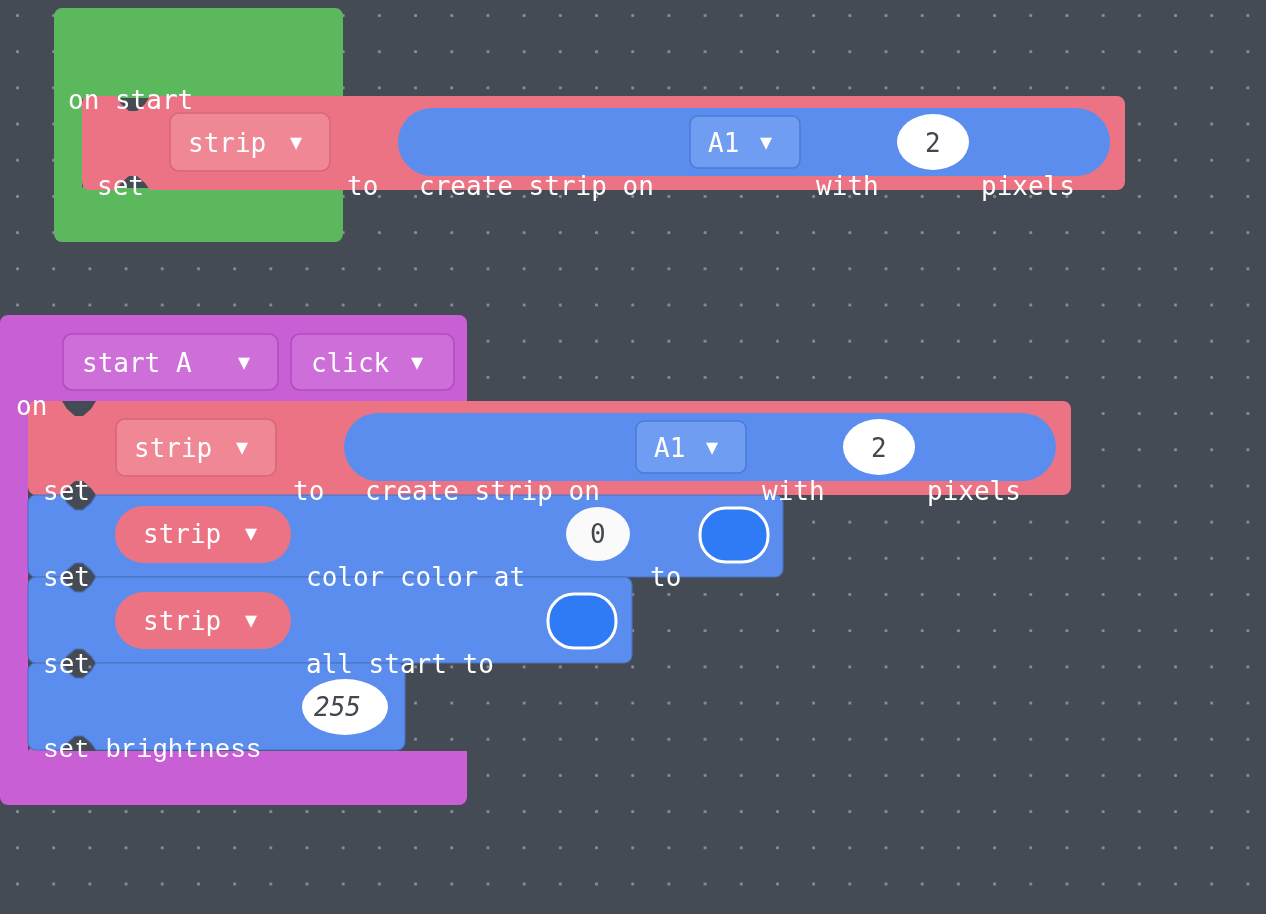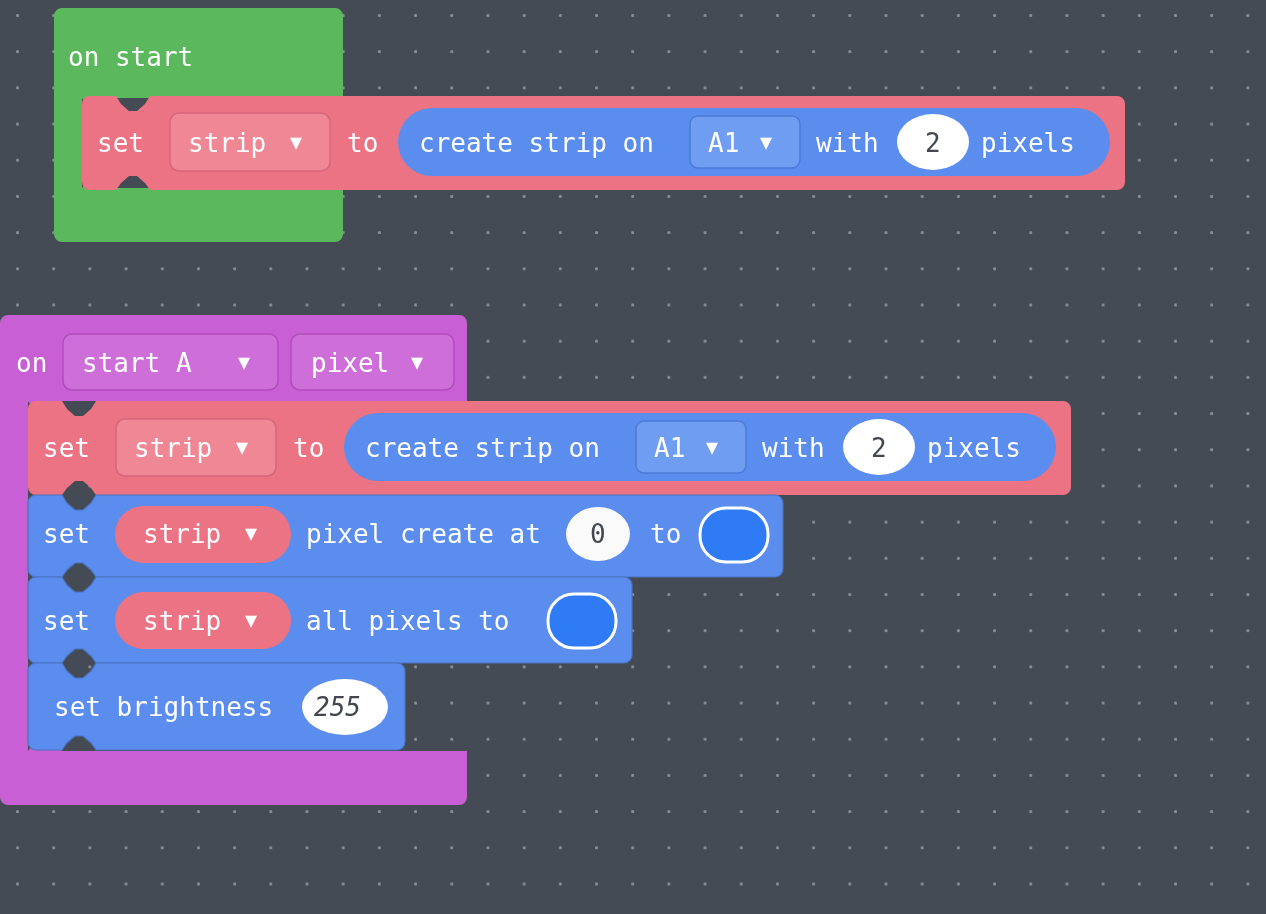--- a/index.html
+++ b/index.html
@@ -29,20 +29,21 @@
   }
   .lbl {
     position: absolute;
     color: #FFFFFF;
     font-family: "DejaVu Sans Mono", monospace;
     font-size: 26px;
     line-height: 1;
     white-space: pre;
     letter-spacing: 0px;
     user-select: none;
+    margin-top: 43px;
   }
   .fieldtext {
     position: absolute;
     color: #FFFFFF;
     font-family: "DejaVu Sans Mono", monospace;
     font-size: 26px;
     line-height: 1;
     white-space: pre;
     user-select: none;
   }
@@ -236,48 +237,48 @@
   <div class="lbl" style="left:419px; top:130px;">create strip on</div>
   <div class="fieldtext" style="left:708px; top:130px;">A1</div>
   <div class="fieldtext" style="left:760px; top:132px; font-size:20px;">▼</div>
   <div class="lbl" style="left:816px; top:130px;">with</div>
   <div class="numtext" style="left:925px; top:130px;">2</div>
   <div class="lbl" style="left:981px; top:130px;">pixels</div>
 
   <div class="lbl" style="left:16px; top:350px;">on</div>
   <div class="fieldtext" style="left:82px; top:350px;">start A</div>
   <div class="fieldtext" style="left:238px; top:352px; font-size:20px;">▼</div>
-  <div class="fieldtext" style="left:311px; top:350px;">pixel</div>
+  <div class="fieldtext" style="left:311px; top:350px;">click</div>
   <div class="fieldtext" style="left:411px; top:352px; font-size:20px;">▼</div>
 
   <div class="lbl" style="left:43px; top:435px;">set</div>
   <div class="fieldtext" style="left:134px; top:435px;">strip</div>
   <div class="fieldtext" style="left:236px; top:437px; font-size:20px;">▼</div>
   <div class="lbl" style="left:293px; top:435px;">to</div>
 
   <div class="lbl" style="left:365px; top:435px;">create strip on</div>
   <div class="fieldtext" style="left:654px; top:435px;">A1</div>
   <div class="fieldtext" style="left:706px; top:437px; font-size:20px;">▼</div>
   <div class="lbl" style="left:762px; top:435px;">with</div>
   <div class="numtext" style="left:871px; top:435px;">2</div>
   <div class="lbl" style="left:927px; top:435px;">pixels</div>
 
   <div class="lbl" style="left:43px; top:521px;">set</div>
   <div class="fieldtext" style="left:143px; top:521px;">strip</div>
   <div class="fieldtext" style="left:245px; top:523px; font-size:20px;">▼</div>
-  <div class="lbl" style="left:306px; top:521px;">pixel create at</div>
+  <div class="lbl" style="left:306px; top:521px;">color color at</div>
   <div class="numtext" style="left:590px; top:521px;">0</div>
   <div class="lbl" style="left:650px; top:521px;">to</div>
 
   <div class="lbl" style="left:43px; top:608px;">set</div>
   <div class="fieldtext" style="left:143px; top:608px;">strip</div>
   <div class="fieldtext" style="left:245px; top:610px; font-size:20px;">▼</div>
-  <div class="lbl" style="left:306px; top:608px;">all pixels to</div>
-
-  <div class="lbl" style="left:54px; top:694px;">set brightness</div>
+  <div class="lbl" style="left:306px; top:608px;">all start to</div>
+
+  <div class="lbl" style="left:43px; top:694px;font-family:Liberation Mono, monospace;">set brightness</div>
   <div class="numtext" style="left:314px; top:694px;font-style:italic;">255</div>
 
   <div class="hit" style="left:54px; top:8px; width:289px; height:90px;"></div>
   <div class="hit" style="left:170px; top:113px; width:160px; height:58px;"></div>
   <div class="hit" style="left:690px; top:116px; width:110px; height:52px;"></div>
   <div class="hit" style="left:897px; top:114px; width:72px; height:56px;"></div>
   <div class="hit" style="left:398px; top:108px; width:712px; height:68px;"></div>
 
   <div class="hit" style="left:63px; top:334px; width:215px; height:56px;"></div>
   <div class="hit" style="left:291px; top:334px; width:163px; height:56px;"></div>

